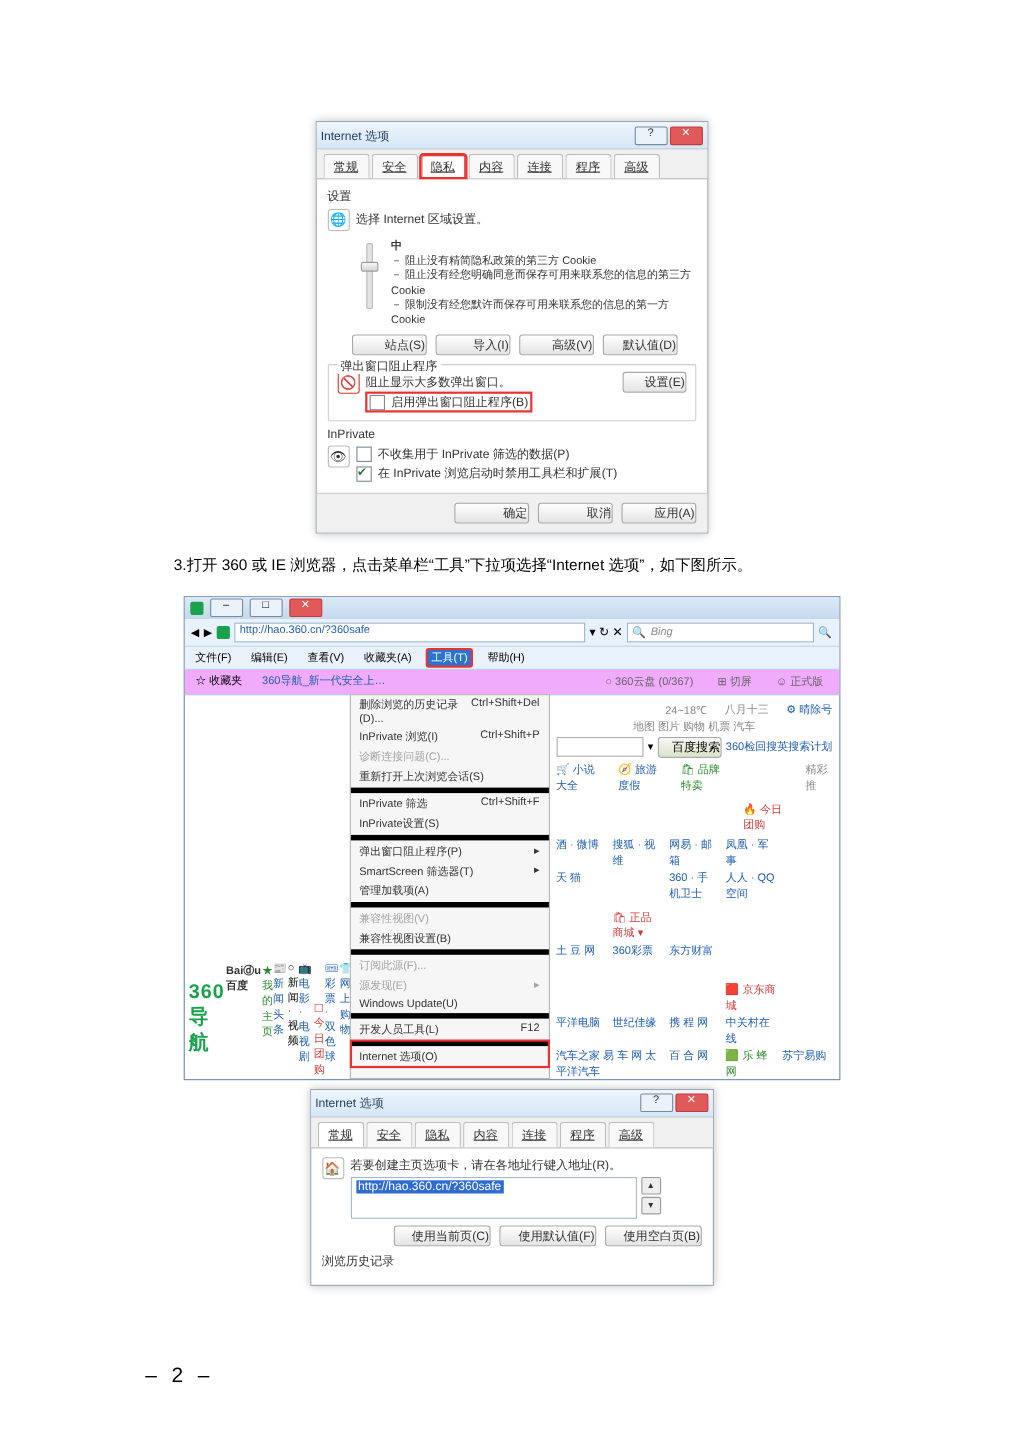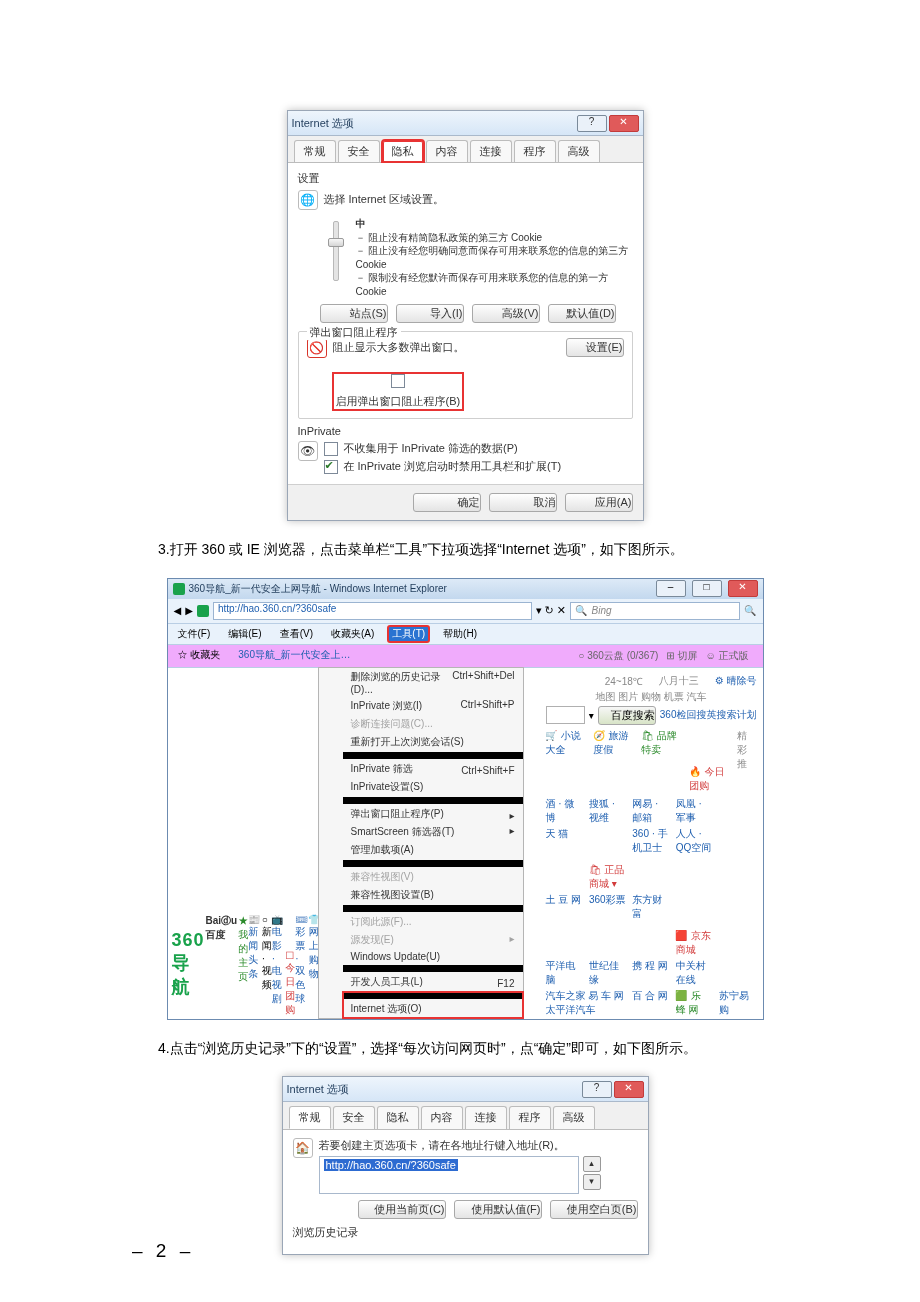--- a/index.html
+++ b/index.html
@@ -8,21 +8,21 @@
   .indent { text-indent:2em; }
   .footer { position:absolute; bottom:40px; left:132px; font-size:19px; letter-spacing:4px; }
 
   
   .dlg { background:#fff; border:1px solid #9aa6b6; box-shadow:0 0 8px rgba(0,0,0,.25); font-size:11px; color:#333; }
   .dlg1 { width:355px; margin:0 auto 10px; }
   .title-bar { display:flex; align-items:center; height:24px; padding:0 4px; background:linear-gradient(#eef5fc,#d6e6f7); border-bottom:1px solid #aab9cb; }
   .title-bar .ttl { flex:1; font-size:11px; color:#1f3b5a; }
   .winbtn { width:28px; height:15px; margin-left:2px; border:1px solid #7a8a9a; border-radius:2px; text-align:center; line-height:12px; font-size:10px; background:#eaf1f9; }
   .winbtn.close { background:#e05a5a; border-color:#c23b3b; color:#fff; }
-  .tabs { display:flex; background:#f0f0f0; padding:4px 6px 0; border-bottom:1px solid #bcbcbc; font-size:11px; }
+  .tabs { display:flex; background:#f0f0f0; padding:4px 6px 0; border-bottom:1px solid #bcbcbc; font-size:11px;text-decoration:underline; }
   .tab { padding:3px 9px; border:1px solid #bcbcbc; border-bottom:none; margin-right:2px; background:#f8f8f8; border-radius:3px 3px 0 0; position:relative; }
   .tab.active { background:#fff; border-color:#e83333; box-shadow:0 0 0 1px #e83333 inset; }
   .red-outline { outline:2px solid #e83333; outline-offset:-1px; }
   .pane { padding:8px 10px 10px; }
   .grp-label { font-size:11px; margin-bottom:4px; }
   .slider-row { display:flex; gap:8px; margin-top:4px; }
   .slider-col { display:flex; flex-direction:column; align-items:center; width:24px; padding:4px 0; }
   .track { width:4px; height:58px; background:#e4e4e4; border:1px solid #b8b8b8; border-radius:2px; position:relative; }
   .thumb { position:absolute; left:-6px; top:16px; width:14px; height:7px; background:linear-gradient(#f7f7f7,#d5d5d5); border:1px solid #9a9a9a; border-radius:2px; }
   .slider-text { font-size:10px; line-height:1.35; flex:1; }
@@ -43,32 +43,32 @@
   .brshot { width:595px; margin:6px auto 8px; border:1px solid #6c8bb0; font-size:10px; background:#fff; }
   .brshot .tb { display:flex; align-items:center; height:20px; background:linear-gradient(#ddeaf7,#c3d8ee); padding:0 5px; gap:4px; }
   .favicon { width:12px; height:12px; background:#19a24b; border-radius:2px; display:inline-block; }
   .menubar { display:flex; gap:10px; padding:2px 6px; background:#e9f2fb; border-bottom:1px solid #b9cee4; }
   .menubar span { padding:1px 4px; }
   .menubar .hl { background:#2a73d1; color:#fff; border-radius:2px; }
   .addr { display:flex; align-items:center; gap:4px; padding:3px 6px; background:#e9f2fb; border-bottom:1px solid #b9cee4; }
   .addr .field { flex:1; height:16px; border:1px solid #9bb4d1; background:#fff; padding:0 4px; color:#2060b0; }
   .addr .bing { width:160px; height:16px; border:1px solid #9bb4d1; background:#fff; display:flex; align-items:center; padding:0 4px; color:#888; }
   .navflex { display:flex; }
-  .dropdown { width:180px; background:#f6f6f6; border:1px solid #b5b5b5; margin:-1px 16px 0 150px; position:relative; z-index:2;padding-left:24px; }
+  .dropdown { width:180px; background:#f6f6f6; border:1px solid #b5b5b5; margin:-1px 0 0 150px; position:relative; z-index:2; }
   .dditem { padding:2px 8px; display:flex; justify-content:space-between; color:#333; }
   .dditem.dis { color:#a3a3a3; }
-  .dditem.sep { border-top:7px solid #000000; margin-top:1px; padding-top:3px;align-items:flex-end; }
+  .dditem.sep { border-top:5px solid #000000; margin-top:1px; padding-top:3px; }
   .dditem.hl { outline:2px solid #e83333; outline-offset:-1px; }
   .portal { flex:1; padding:6px 6px 0; }
   .logo360 { color:#19a24b; font-weight:bold; font-size:18px; letter-spacing:1px; }
   .portal .links { display:grid; grid-template-columns:repeat(5,1fr); gap:2px 6px; margin-top:4px; color:#2060b0; font-size:10px; }
   .ln-red { color:#d23b3b;margin-top:36px; }
   .ln-blue{ color:#2060b0; }
   .ln-grn { color:#2a8a2a; }
-  .topbar-right { display:flex; color:#666; font-size:10px; padding:2px 6px; }
+  .topbar-right { display:flex; gap:14px; color:#666; font-size:10px; padding:2px 6px; }
 
   
   .dlg3 { width:365px; margin:6px auto 0; }
   .urlbox { border:1px solid #a8b8cc; background:#fff; height:32px; padding:2px 4px; color:#2060d0; overflow:hidden; width:250px; }
   .urlbox .sel { background:#2d6bd1; color:#fff; padding:0 2px; }
   .scroll-arrows { display:flex; flex-direction:column; gap:2px; margin-left:4px; }
   .arrowb { width:16px; height:14px; border:1px solid #999; border-radius:2px; text-align:center; line-height:12px; font-size:9px; background:#eee; }
 </style>
 </head>
 <body>
@@ -120,21 +120,21 @@
 
       <div class="fieldset">
         <span class="legend">弹出窗口阻止程序</span>
         <div class="iconcell">
           <div class="ib forbid">🚫</div>
           <div style="flex:1">
             <div style="display:flex;justify-content:space-between;align-items:center">
               <span>阻止显示大多数弹出窗口。</span>
               <span class="btn" style="min-width:56px">设置(E)</span>
             </div>
-            <div class="inp-row red-outline" style="margin-top:16px; padding:1px 3px; width:fit-content;flex-direction:column;">
+            <div class="inp-row red-outline" style="margin-top:0; padding:1px 3px; width:fit-content;">
               <span class="cb"></span>
               <span>启用弹出窗口阻止程序(B)</span>
             </div>
           </div>
         </div>
       </div>
 
       <div class="grp-label" style="margin-top:6px">InPrivate</div>
       <div class="iconcell">
         <div class="ib">👁</div>
@@ -155,21 +155,20 @@
       <div class="btn">取消</div>
       <div class="btn">应用(A)</div>
     </div>
   </div>
 
   <p class="body-text indent">3.打开 360 或 IE 浏览器，点击菜单栏“工具”下拉项选择“Internet 选项”，如下图所示。</p>
 
   <div class="brshot">
     <div class="tb">
       <span class="favicon"></span>
-      <span style="flex:1;color:#1f3b5a">360导航_新一代安全上网导航 - Windows Internet Explorer</span>
       <span class="winbtn">–</span>
       <span class="winbtn">□</span>
       <span class="winbtn close">✕</span>
     </div>
     <div class="addr">
       <span>◀</span>
       <span>▶</span>
       <span class="favicon"></span>
       <span class="field">http://hao.360.cn/?360safe</span>
       <span style="font-size:11px">▾ ↻ ✕</span>
@@ -340,21 +339,20 @@
             <span class="ln-blue">🎵 音乐·动漫</span>
           </div>
         <div style="display:flex;justify-content:space-between">
             <span class="ln-blue">❀ 查询·零级</span>
             <span class="ln-blue">✈ 机票·火车票</span>
           </div>
       </div>
     </div>
   </div>
 
-  <p class="body-text indent">4.点击“浏览历史记录”下的“设置”，选择“每次访问网页时”，点“确定”即可，如下图所示。</p>
 
   <div class="dlg dlg3">
     <div class="title-bar">
       <span class="ttl">Internet 选项</span>
       <span class="winbtn">?</span>
       <span class="winbtn close">✕</span>
     </div>
     <div class="tabs">
       <div class="tab" style="background:#fff;border-bottom:1px solid #fff">常规</div>
       <div class="tab">安全</div>

